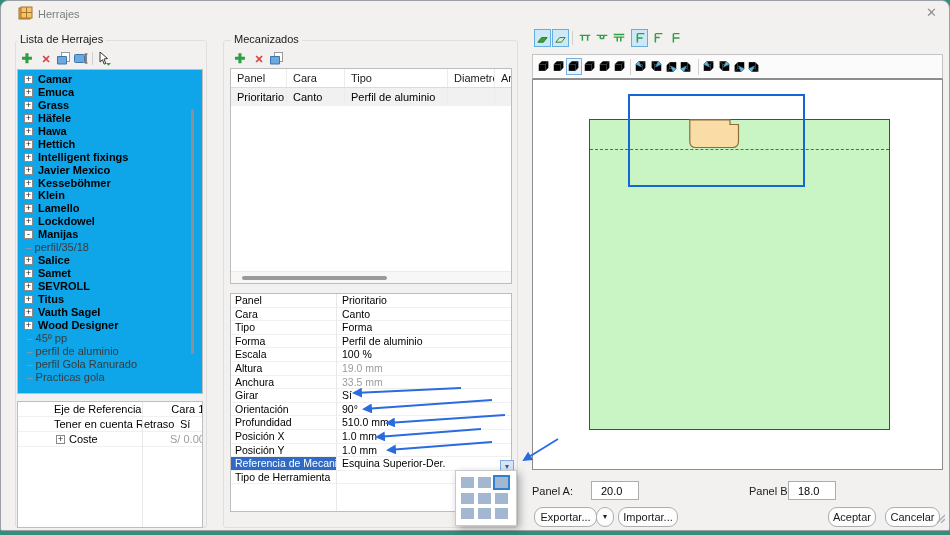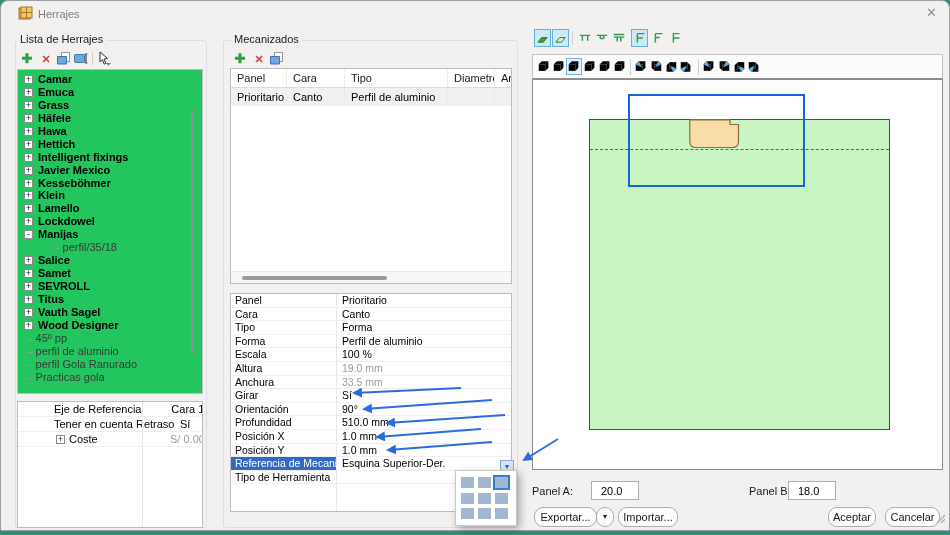--- a/index.html
+++ b/index.html
@@ -15,30 +15,30 @@
   .app-icon{position:absolute;left:17px;top:5px;}
   
   .groupbox{position:absolute;border:1px solid #e0dfde;border-radius:3px;}
   .group-label{position:absolute;font-size:11px;color:#1a1a1a;background:#f2f1f0;padding:0 3px;}
   
   .tb-icon{position:absolute;width:16px;height:15px;text-align:center;line-height:14px;}
   .glyph-add{color:#2f9e44;font-size:13px;font-weight:bold;}
   .glyph-del{color:#d64541;font-size:11px;font-weight:bold;}
   .tb-sep{position:absolute;width:1px;background:#d0d0d0;}
   
-  .tree{position:absolute;left:16px;top:68px;width:186px;height:325px;background:#22c55e;
+  .tree{position:absolute;left:16px;top:68px;width:186px;height:325px;background:#0ea5e9;
     border:1px solid #bdbdbd;overflow:hidden;padding-top:3px;}
   .titem{height:12.95px;line-height:12.95px;font-size:11px;font-weight:700;color:#000;
     padding-left:6px;white-space:nowrap;}
   .exp{display:inline-block;width:9px;height:9px;border:1px solid #8a8a8a;background:#fff;
     font-size:9px;line-height:7px;font-weight:400;text-align:center;color:#222;
     margin-right:5px;vertical-align:1px;}
   .t-plus .exp::before{content:"+";}
   .t-minus .exp::before{content:"-";}
-  .t-child{padding-left:36px;font-weight:400;color:#3a3a3a;}
+  .t-child{padding-left:8px;font-weight:400;color:#3a3a3a;}
   .t-leaf{padding-left:9px;font-weight:400;color:#3a3a3a;}
   .t-child::before,.t-leaf::before{content:"–";color:#9a9a9a;margin-right:3px;font-size:10px;}
   .tree-scroll{position:absolute;right:8px;top:39px;width:3px;height:245px;background:#8f8f8f;border-radius:2px;}
   
   .propbox{position:absolute;background:#fff;border:1px solid #bdbdbd;overflow:hidden;}
   .vline{position:absolute;top:0;bottom:0;width:1px;background:#e9e9e9;}
   .prow{display:flex;border-bottom:1px solid #f0f0f0;}
   .plabel{white-space:nowrap;overflow:hidden;padding-left:4px;color:#000;}
   .pvalue{white-space:nowrap;overflow:hidden;padding-left:6px;color:#000;}
   .grey{color:#9c9c9c;}

